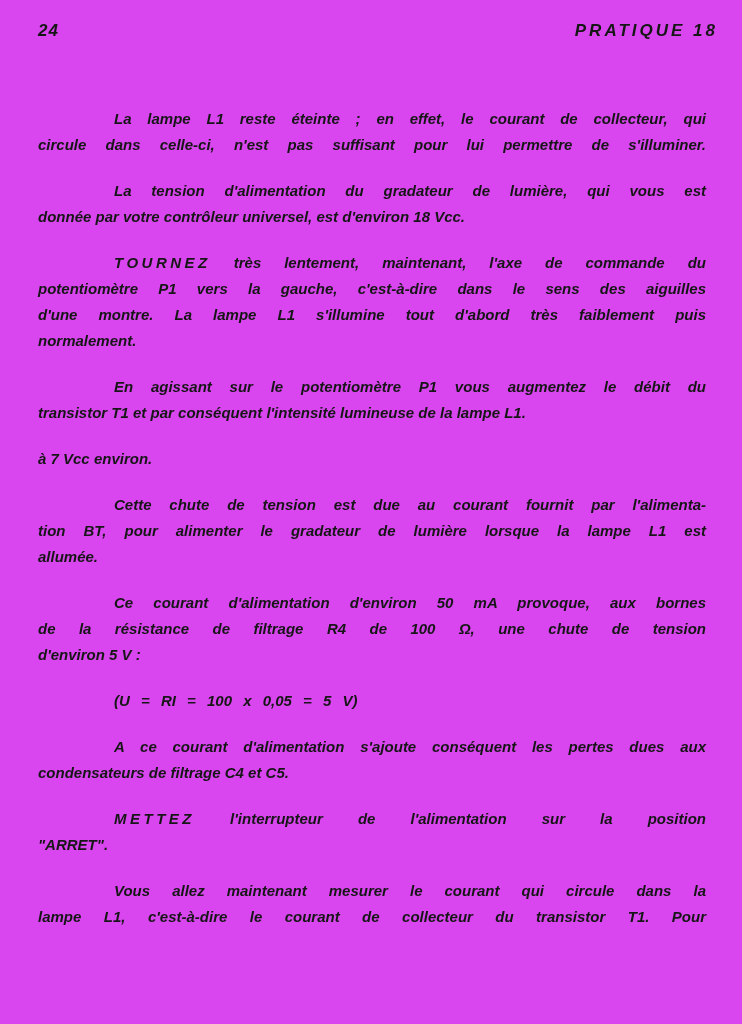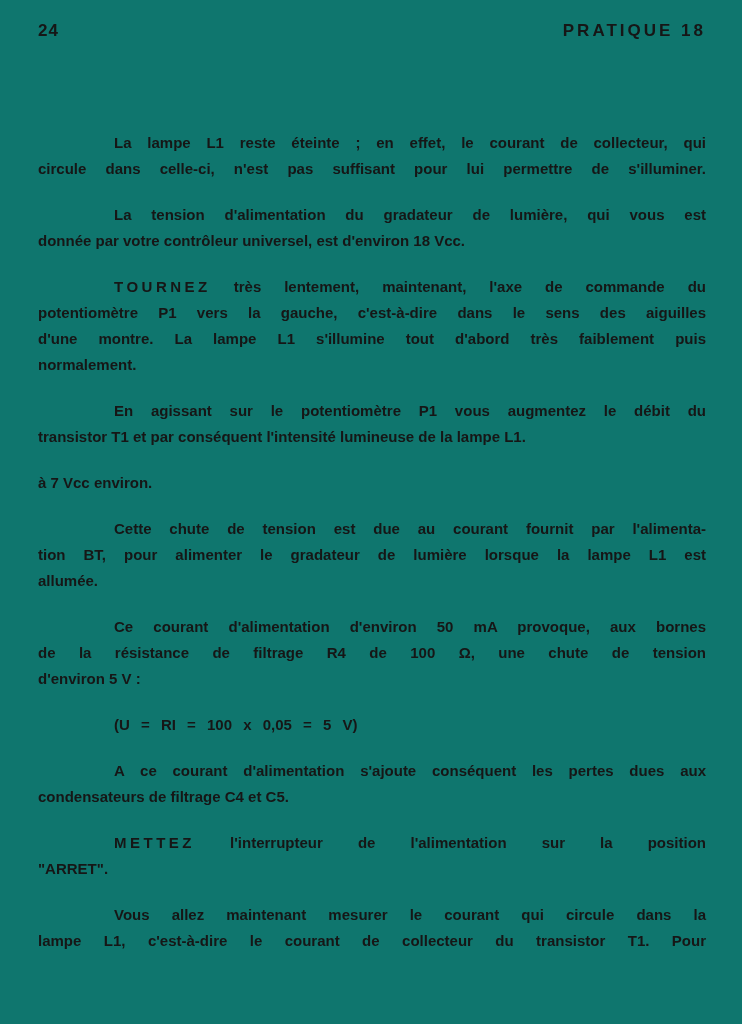--- a/index.html
+++ b/index.html
@@ -4,43 +4,44 @@
 <style>
   html, body {
     margin: 0;
     padding: 0;
     background: #ffffff;
   }
   .page {
     position: relative;
     width: 742px;
     height: 1024px;
-    background: #0f766e;
+    background: #d946ef;
     overflow: hidden;
     font-family: "Liberation Sans", "DejaVu Sans", sans-serif;
     color: #161616;
     box-sizing: border-box;
-    padding: 22px 36px 0 38px;
+    padding: 22px 24px 0 38px;
+    font-style: italic;
   }
   .page-header {
     display: flex;
     justify-content: space-between;
     align-items: baseline;
     font-size: 17px;
     font-weight: 700;
     line-height: 18px;
   }
   .page-number {
     letter-spacing: 1px;
   }
   .header-title {
     letter-spacing: 3px;
   }
   .document-body {
-    margin-top: 90px;
+    margin-top: 66px;
     width: 668px;
     font-size: 15px;
     font-weight: 700;
     line-height: 26px;
   }
   .para + .para {
     margin-top: 20px;
   }
   .line {
     text-align: justify;

